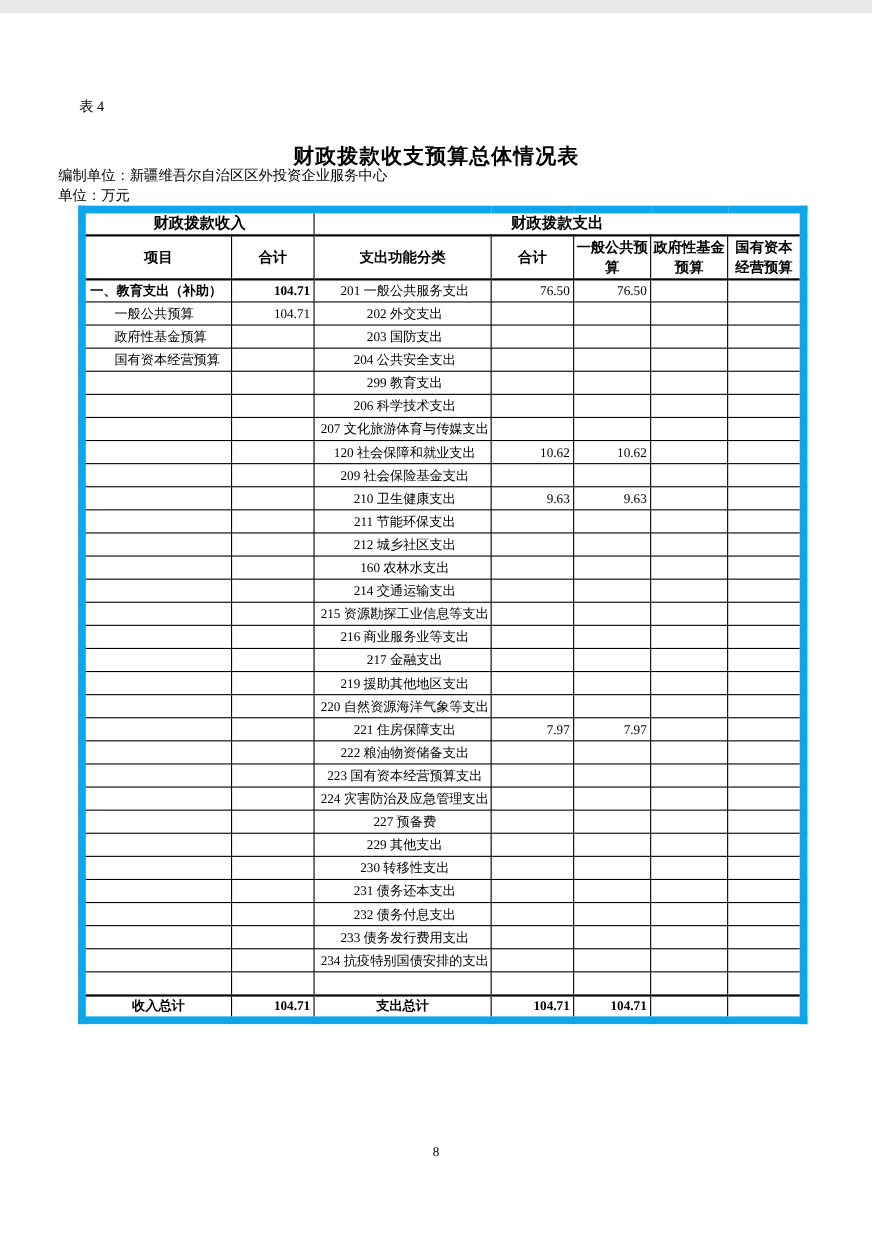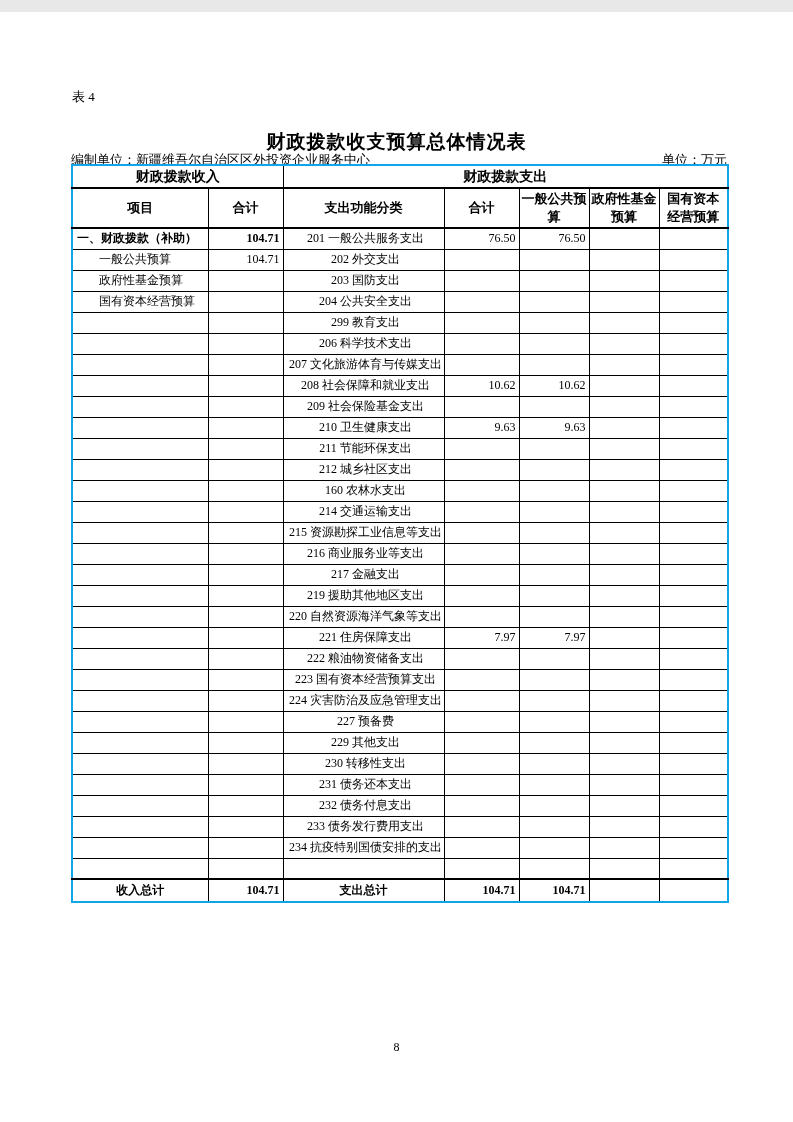--- a/index.html
+++ b/index.html
@@ -26,35 +26,36 @@
     left: 0;
     right: 0;
     top: 117px;
     text-align: center;
     font-size: 19px;
     font-weight: bold;
     letter-spacing: 1px;
   }
   .meta-row {
     position: absolute;
-    left: 71px;
+    left: 53px;
     width: 656px;
     top: 139px;
     display: flex;
     justify-content: space-between;
     font-size: 13px;
+    flex-direction: column;
   }
   table.budget {
     position: absolute;
     left: 71px;
-    top: 152px;
+    top: 175px;
     width: 656px;
     border-collapse: collapse;
     table-layout: fixed;
-    border: 2px solid #0ea5e9;
+    border: 7px solid #0ea5e9;
   }
   table.budget th, table.budget td {
     border: 1px solid #000;
     font-size: 12px;
     overflow: hidden;
     white-space: nowrap;
   }
   tr.group-row th {
     height: 23px;
     font-size: 14px;
@@ -127,21 +128,21 @@
         <th>合计</th>
         <th>支出功能分类</th>
         <th>合计</th>
         <th>一般公共预算</th>
         <th>政府性基金预算</th>
         <th>国有资本经营预算</th>
       </tr>
     </thead>
     <tbody id="tbody">
         <tr>
-          <td class="c-item bold">一、财政拨款（补助）</td>
+          <td class="c-item bold">一、教育支出（补助）</td>
           <td class="c-num bold">104.71</td>
           <td class="c-exp">201 一般公共服务支出</td>
           <td class="c-num">76.50</td>
           <td class="c-num">76.50</td>
           <td class="c-num"></td>
           <td class="c-num"></td>
         </tr>
         <tr>
           <td class="c-item indent">一般公共预算</td>
           <td class="c-num">104.71</td>
@@ -192,21 +193,21 @@
           <td class="c-num"></td>
           <td class="c-exp">207 文化旅游体育与传媒支出</td>
           <td class="c-num"></td>
           <td class="c-num"></td>
           <td class="c-num"></td>
           <td class="c-num"></td>
         </tr>
         <tr>
           <td class="c-item"></td>
           <td class="c-num"></td>
-          <td class="c-exp">208 社会保障和就业支出</td>
+          <td class="c-exp">120 社会保障和就业支出</td>
           <td class="c-num">10.62</td>
           <td class="c-num">10.62</td>
           <td class="c-num"></td>
           <td class="c-num"></td>
         </tr>
         <tr>
           <td class="c-item"></td>
           <td class="c-num"></td>
           <td class="c-exp">209 社会保险基金支出</td>
           <td class="c-num"></td>

